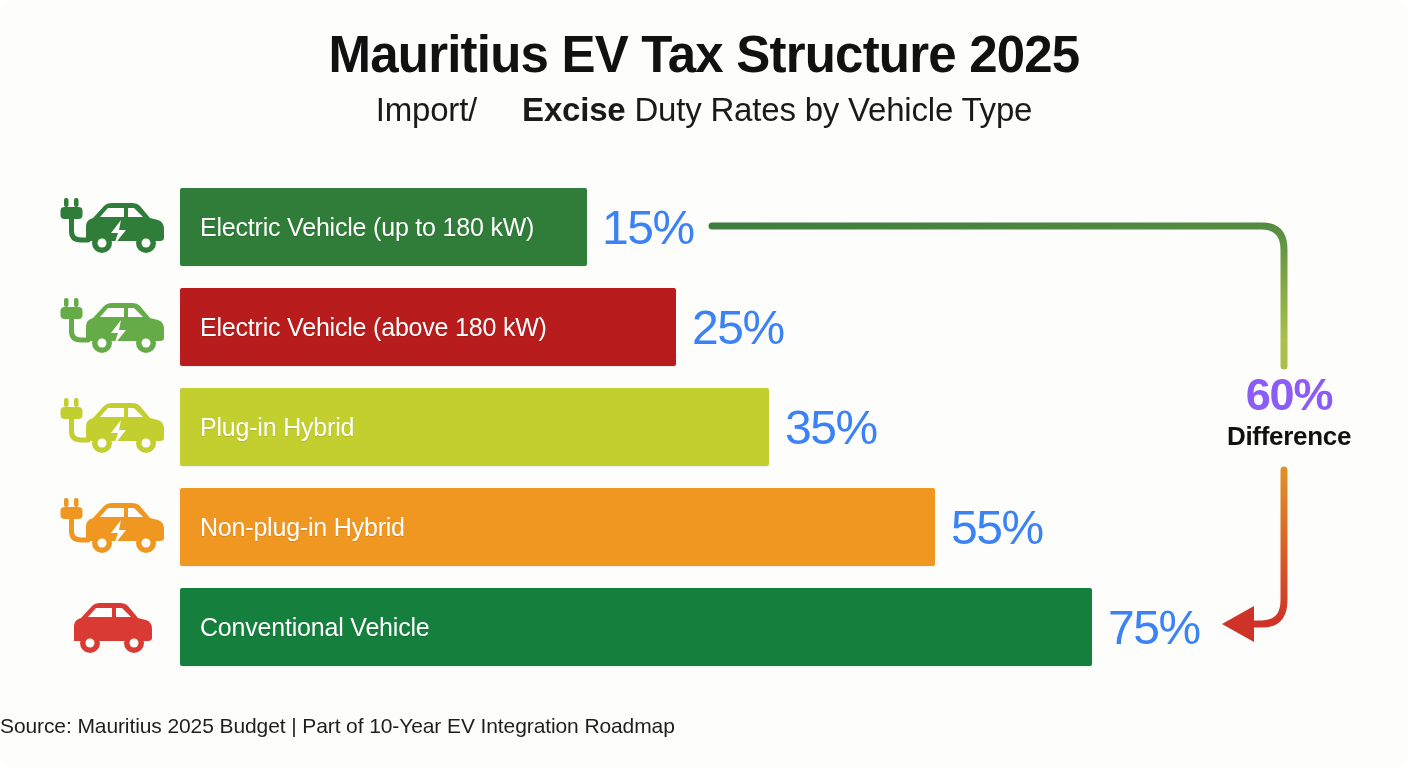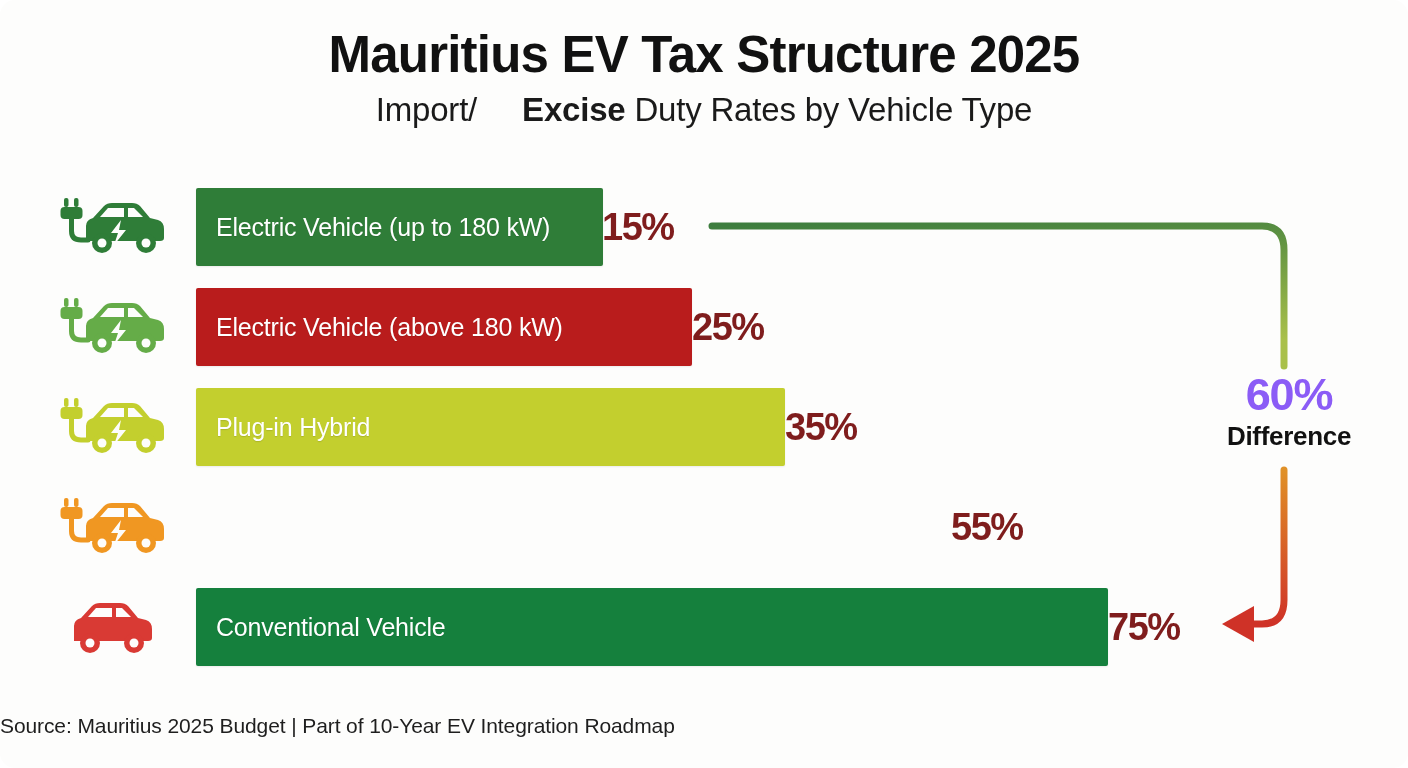--- a/index.html
+++ b/index.html
@@ -64,21 +64,21 @@
     left: 52px;
     top: 6px;
     width: 122px;
     height: 78px;
     display: flex;
     align-items: center;
     justify-content: center;
   }
   .bar {
     position: absolute;
-    left: 196px;
+    left: 180px;
     top: 8px;
     height: 78px;
     border-radius: 2px;
     box-shadow: 0 1px 2px rgba(0,0,0,0.07);
     display: flex;
     align-items: center;
   }
   .bar-label {
     color: #ffffff;
     font-size: 25px;
@@ -87,23 +87,23 @@
     padding-left: 20px;
     white-space: nowrap;
     text-shadow: 0 1px 1px rgba(0,0,0,0.12);
   }
   .pct {
     position: absolute;
     top: 8px;
     height: 78px;
     display: flex;
     align-items: center;
-    font-size: 38px;
-    font-weight: 700;
-    color: #7f1d1d;
+    font-size: 48px;
+    font-weight: 400;
+    color: #3b82f6;
     letter-spacing: -1.5px;
     white-space: nowrap;
   }
 
   
   .annotation {
     position: absolute;
     left: 1196px;
     top: 372px;
     width: 186px;
@@ -240,20 +240,23 @@
               <path d="M28 47 L28 33 Q28 27 35 25 L46 13 Q49 10 54 10 L74 10 Q79 10 82 13 L92 25 L100 27 Q106 29 106 36 L106 45 Q106 48 102 48 L28 48 Z"></path>
               <path d="M50 15 L66 15 L66 24 L42 24 Z" fill="#fdfdfc"></path>
               <path d="M70 15 L76 15 L85 24 L70 24 Z" fill="#fdfdfc"></path>
               <path d="M63 27 L53 40 L60 40 L56 52 L68 37 L61 37 Z" fill="#fdfdfc"></path>
               <circle cx="44" cy="50" r="10"></circle>
               <circle cx="88" cy="50" r="10"></circle>
               <circle cx="44" cy="50" r="4.5" fill="#fdfdfc"></circle>
               <circle cx="88" cy="50" r="4.5" fill="#fdfdfc"></circle>
             </g>
           </svg>
+        </div>
+        <div class="bar" style="width: 755px; background: rgb(240, 151, 34);">
+          <span class="bar-label">Non-plug-in Hybrid</span>
         </div>
         <div class="pct" style="left: 951px;">55%</div>
       </div>
       <div class="row" style="top: 400px;">
         <div class="icon-wrap">
           <svg width="110" height="64" viewBox="0 0 110 64">
             <g fill="#d93a34">
               <path d="M16 47 L16 33 Q16 27 23 25 L34 13 Q37 10 42 10 L62 10 Q67 10 70 13 L80 25 L88 27 Q94 29 94 36 L94 45 Q94 48 90 48 L16 48 Z"></path>
               <path d="M38 15 L54 15 L54 24 L30 24 Z" fill="#fdfdfc"></path>
               <path d="M58 15 L64 15 L73 24 L58 24 Z" fill="#fdfdfc"></path>

